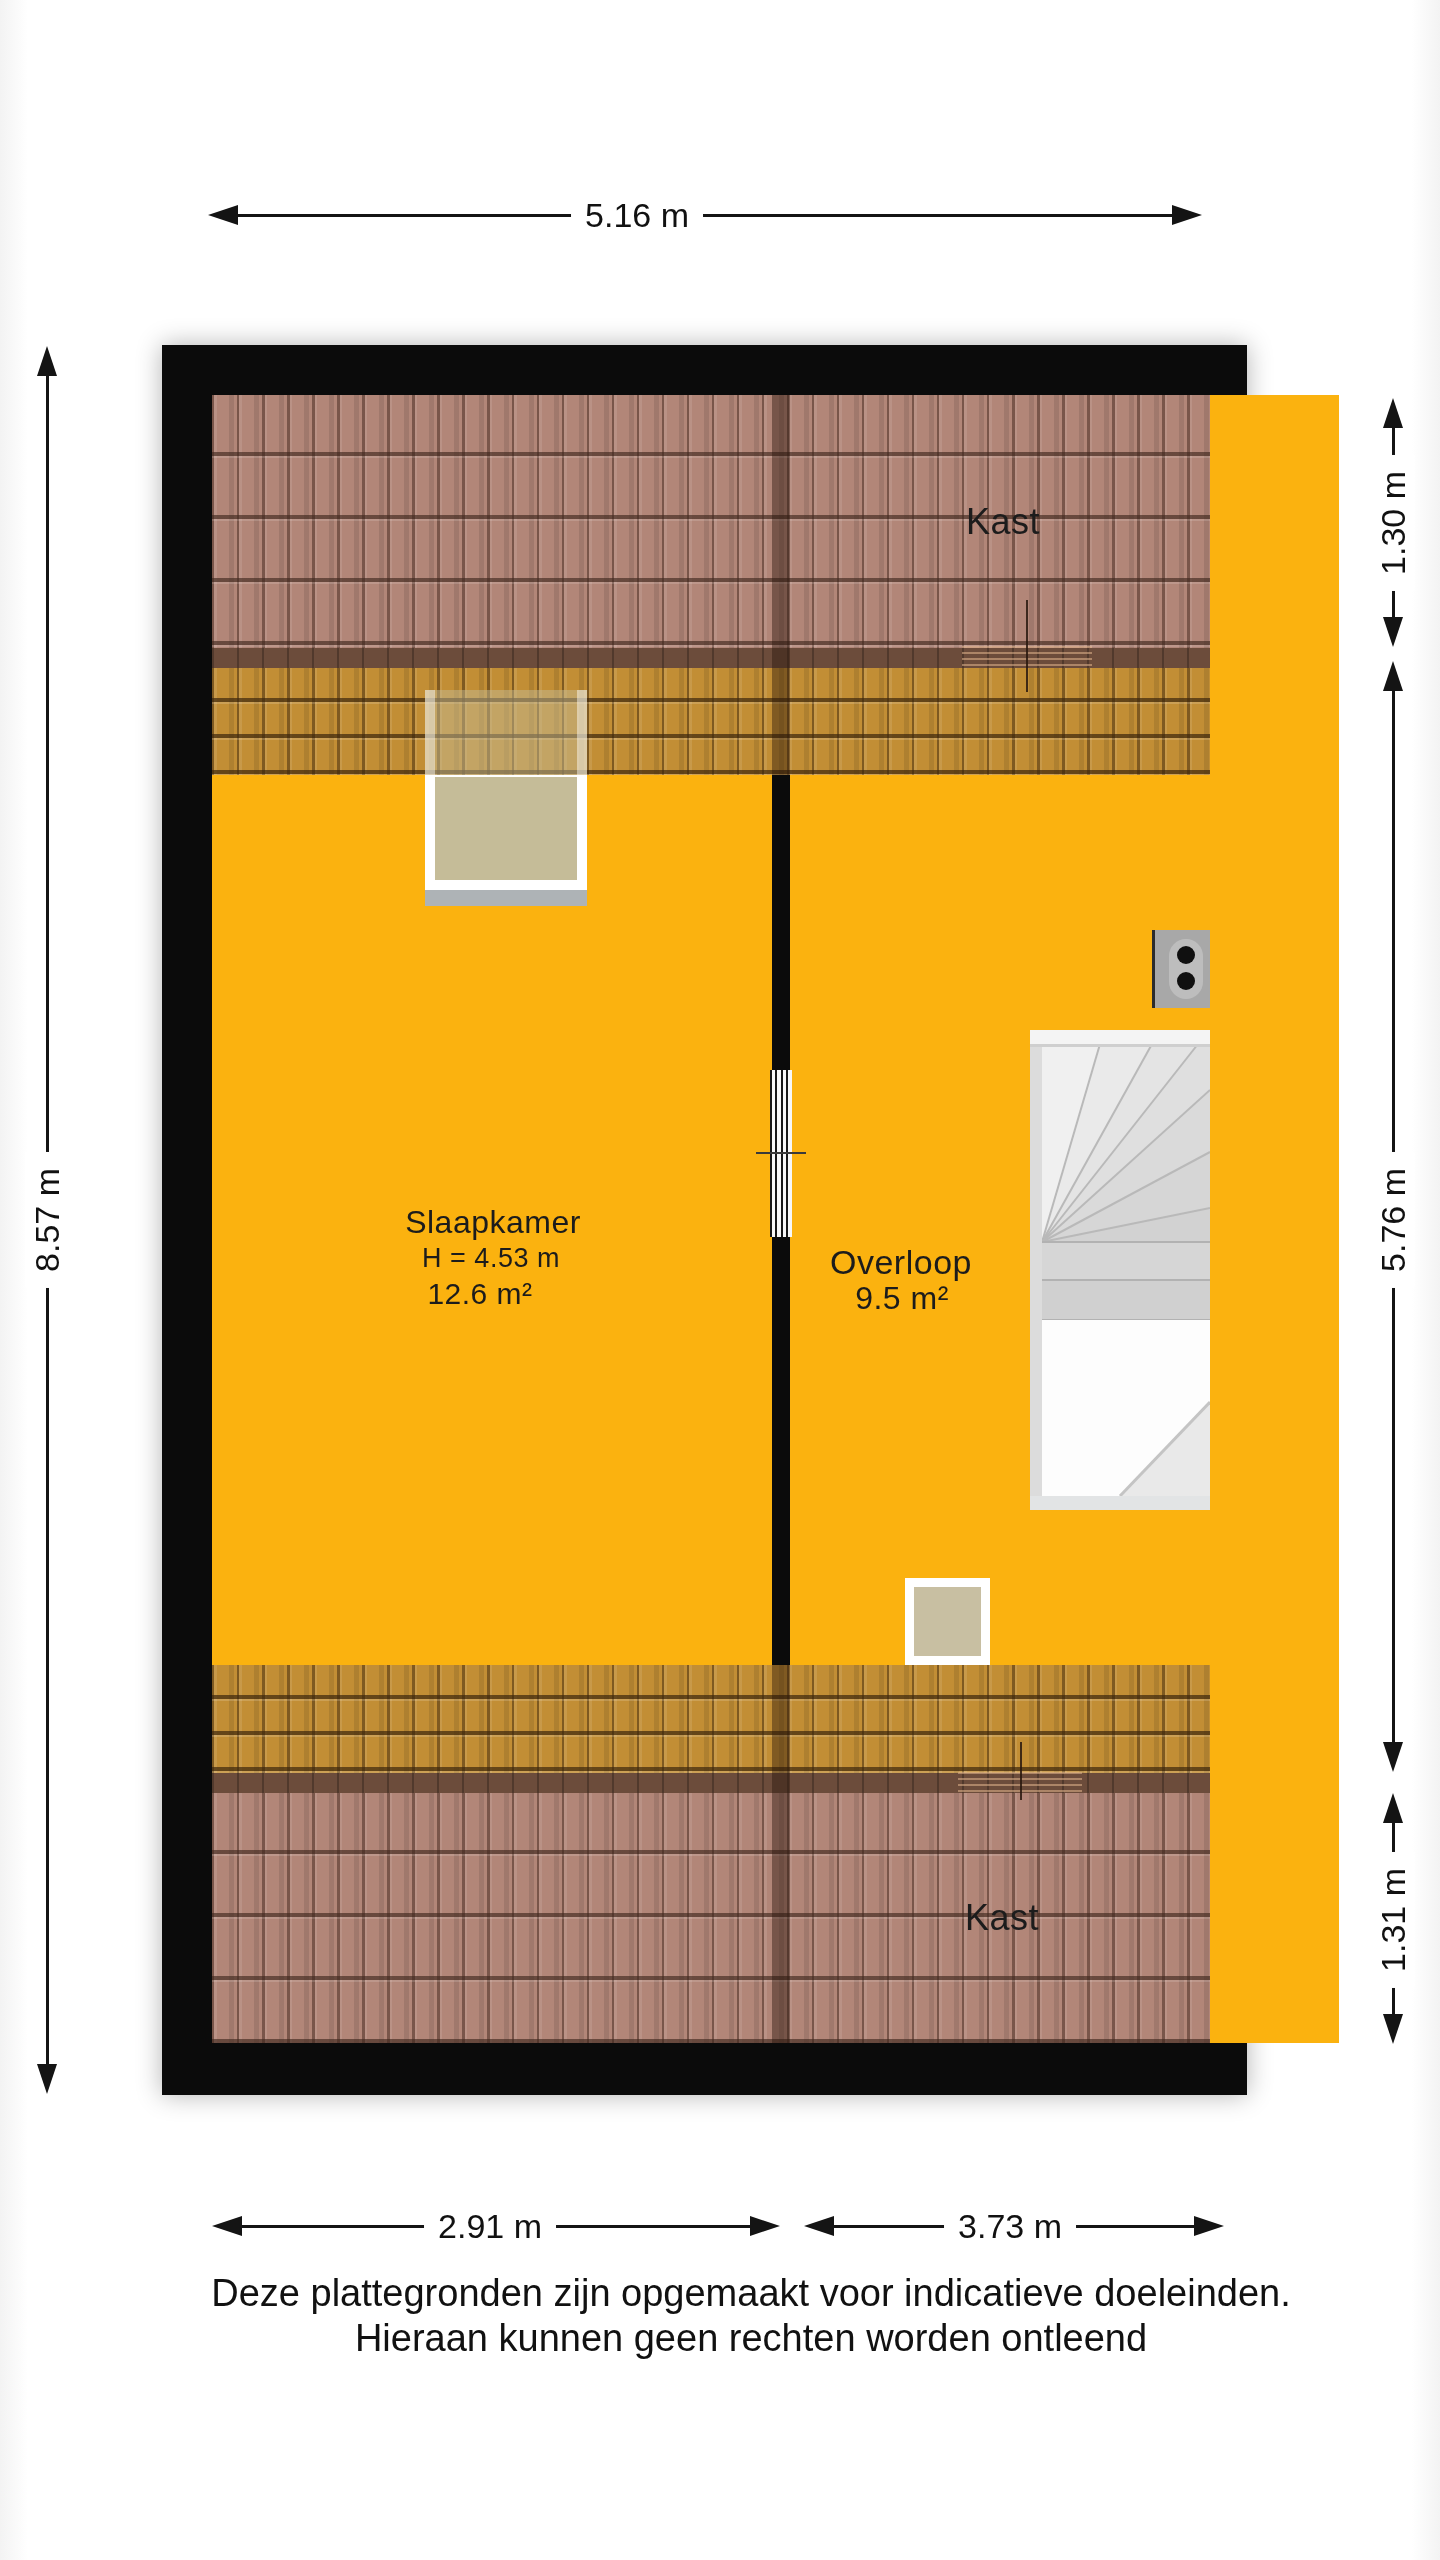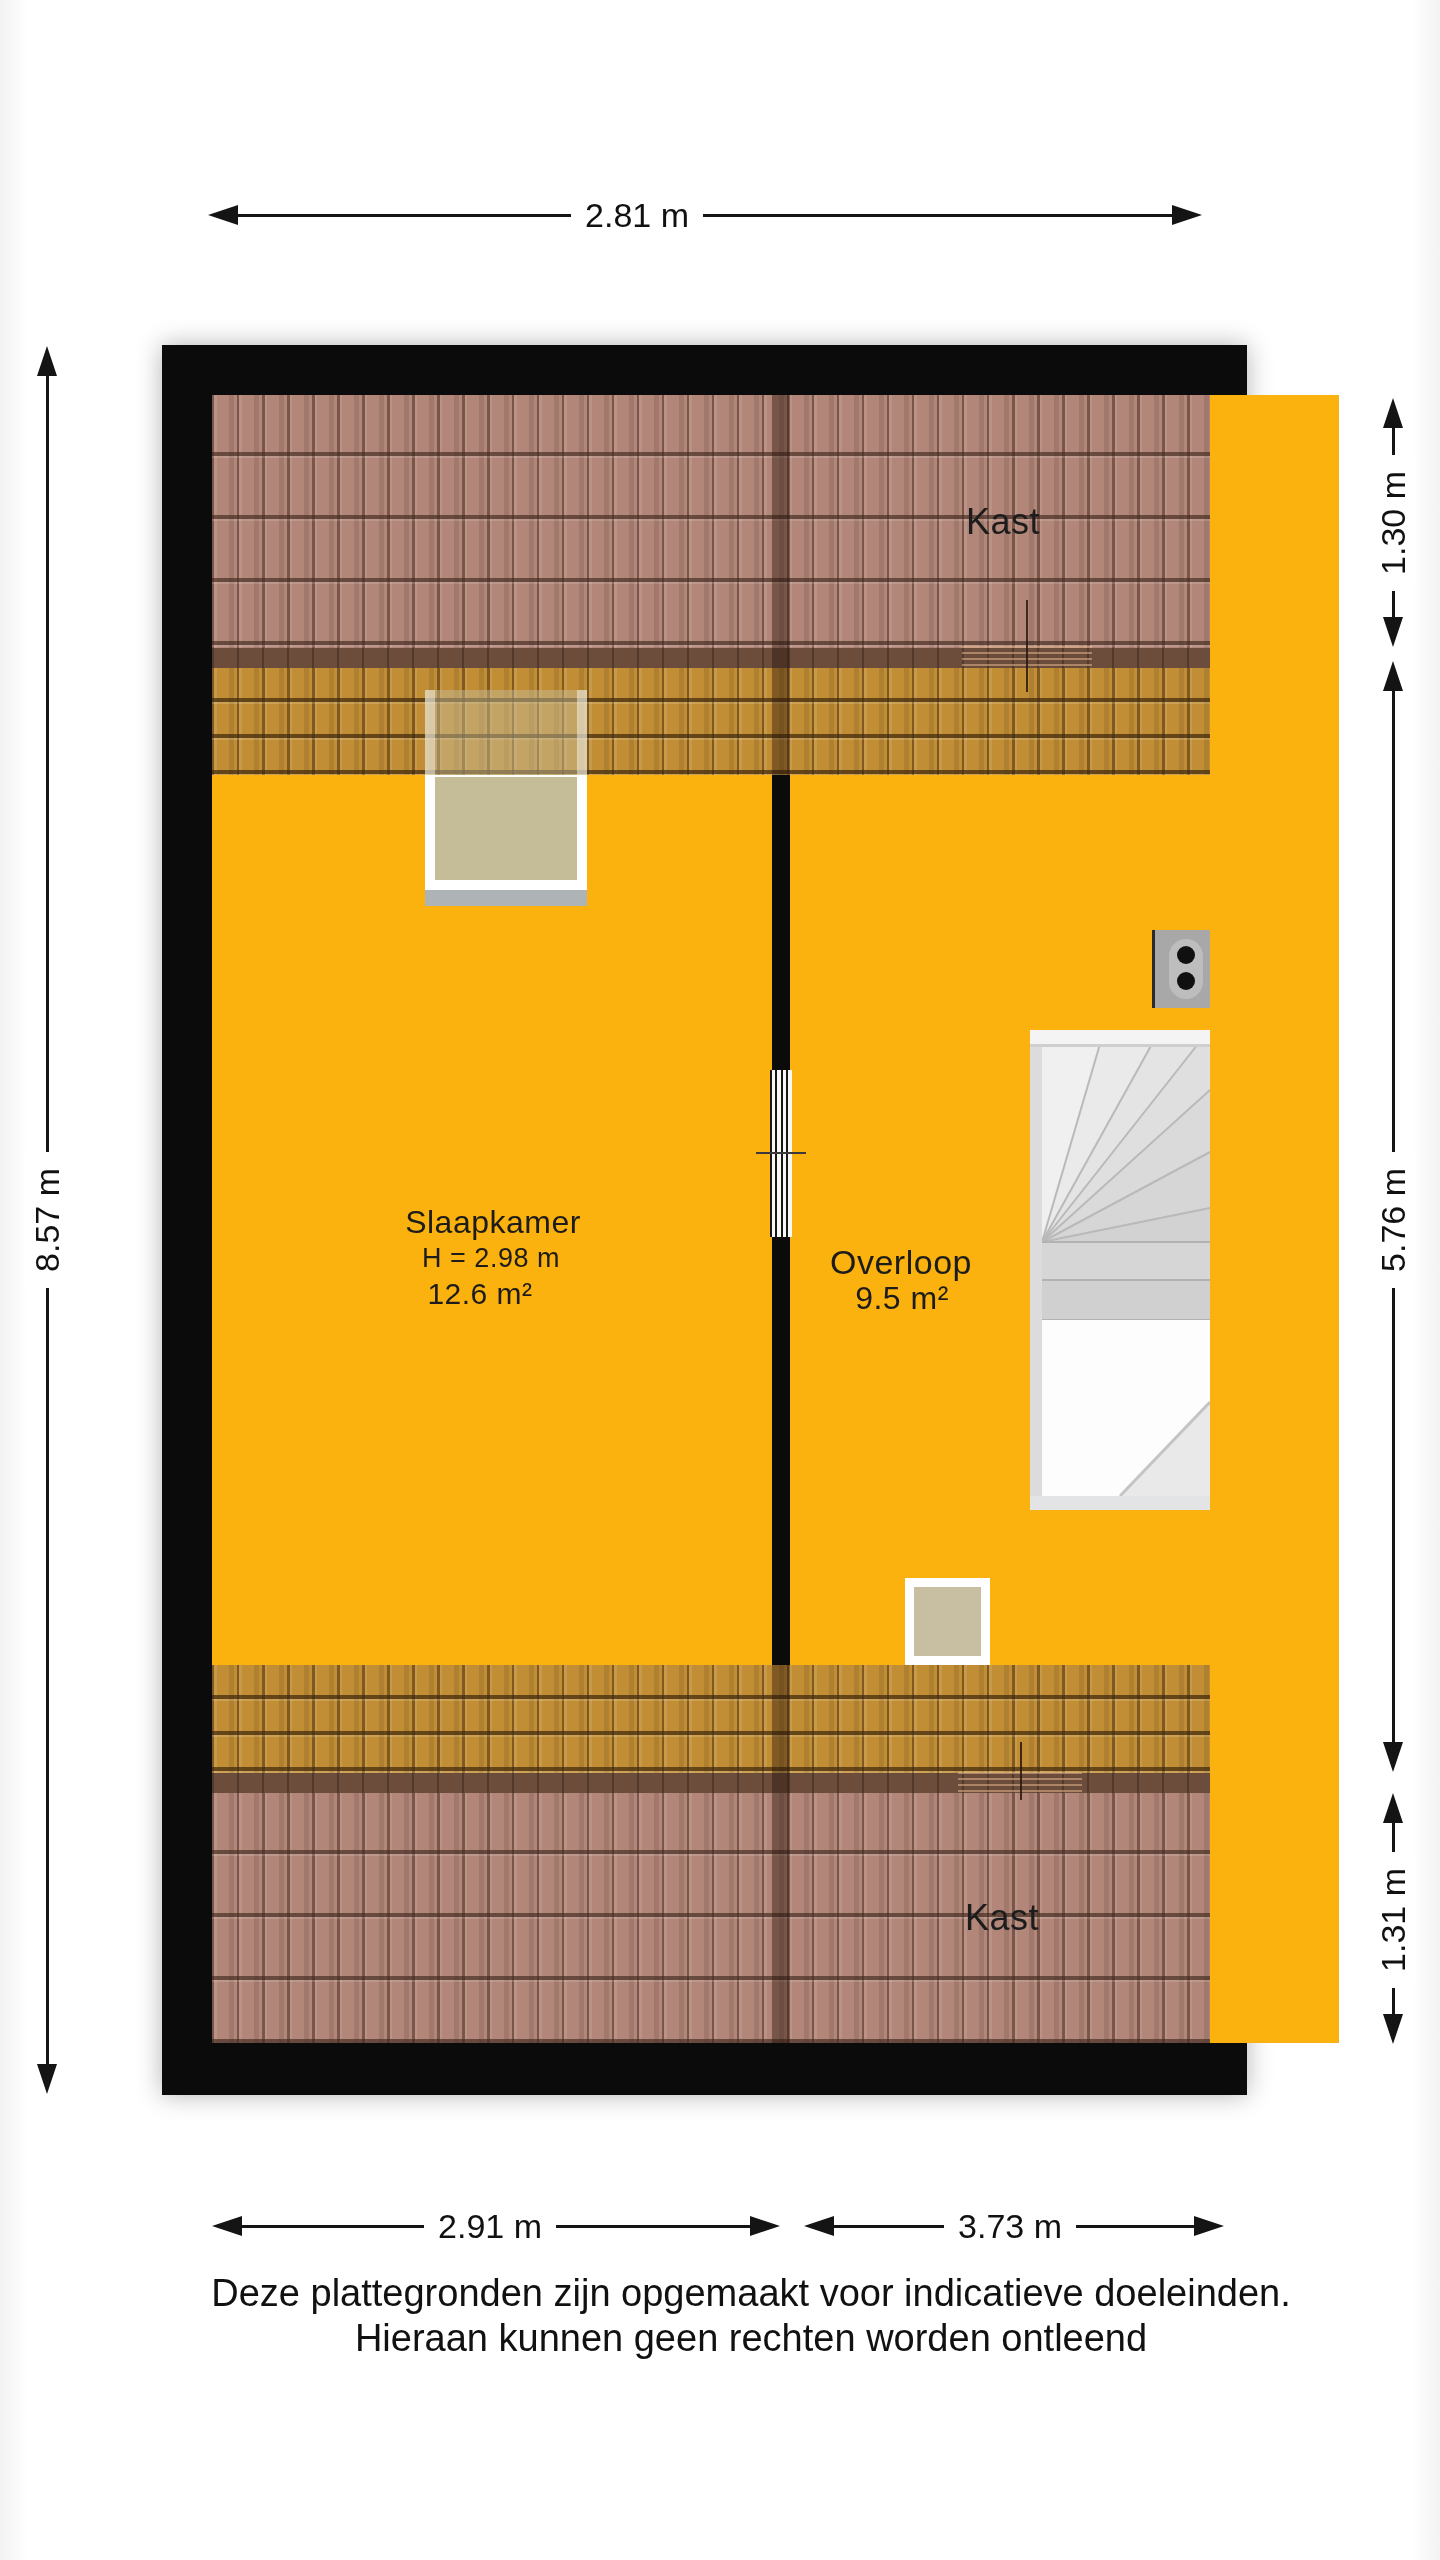--- a/index.html
+++ b/index.html
@@ -173,33 +173,33 @@
         <line x1="90" y1="466" x2="180" y2="372" stroke="#c4c4c4" stroke-width="3"></line>
 
         <rect x="0" y="14" width="12" height="452" fill="#dcdcdc"></rect>
         <rect x="0" y="0" width="180" height="14" fill="#f4f4f4"></rect>
         <rect x="0" y="14" width="180" height="3" fill="#cfcfcf"></rect>
         <rect x="0" y="466" width="180" height="14" fill="#e2e4e5"></rect>
       </svg>
 
       <div class="lbl" style="left:791px;top:127px;font-size:36px;">Kast</div>
       <div class="lbl" style="left:281px;top:827px;font-size:32px;">Slaapkamer</div>
-      <div class="lbl" style="left:279px;top:863px;font-size:27px;">H = 2.98 m</div>
+      <div class="lbl" style="left:279px;top:863px;font-size:27px;">H = 4.53 m</div>
       <div class="lbl" style="left:268px;top:899px;font-size:30px;">12.6 m²</div>
       <div class="lbl" style="left:689px;top:867px;font-size:34px;">Overloop</div>
       <div class="lbl" style="left:690px;top:903px;font-size:32px;">9.5 m²</div>
       <div class="lbl" style="left:790px;top:1523px;font-size:36px;">Kast</div>
     </div>
   </div>
 
   <div class="dim" style="left:210px;top:202px;width:990px;height:26px;">
     <div class="hline"></div>
     <div class="ah ah-left"></div>
     <div class="ah ah-right"></div>
-    <div class="dim-label" style="left:427px;top:13px;">2.81 m</div>
+    <div class="dim-label" style="left:427px;top:13px;">5.16 m</div>
   </div>
 
   <div class="dim" style="left:33px;top:348px;width:28px;height:1744px;">
     <div class="vlineseg"></div>
     <div class="ah ah-up"></div>
     <div class="ah ah-down"></div>
     <div class="dim-label rot" style="left:14px;top:872px;">8.57 m</div>
   </div>
 
   <div class="dim" style="left:1379px;top:400px;width:28px;height:245px;">

